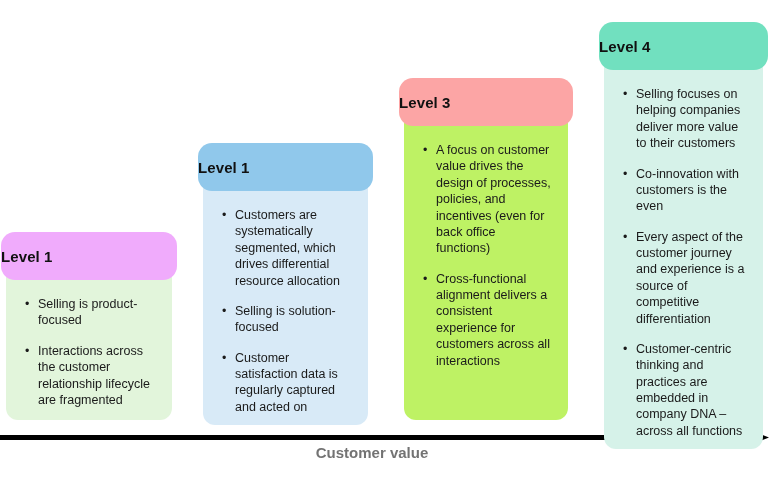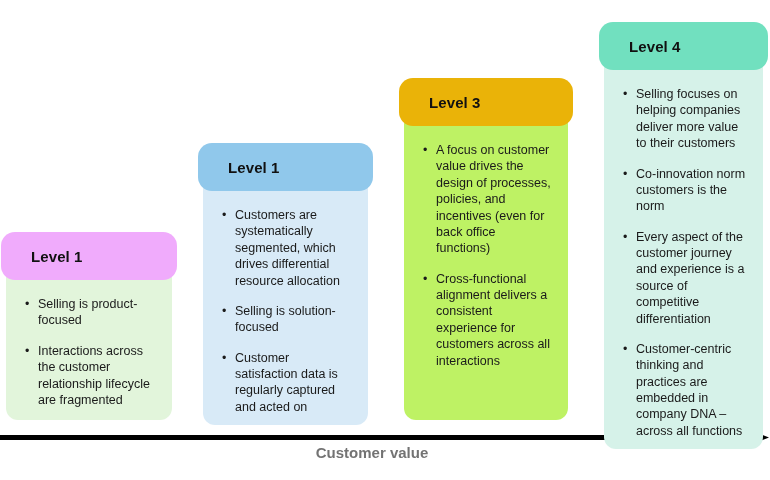--- a/index.html
+++ b/index.html
@@ -23,21 +23,20 @@
   .col-1 { left: 1px;   top: 232px; width: 176px; height: 188px; }
   .col-2 { left: 198px; top: 143px; width: 175px; height: 277px; }
   .col-3 { left: 399px; top: 78px;  width: 174px; height: 342px; }
   .col-4 { left: 599px; top: 22px;  width: 169px; height: 398px; }
   .level-header {
     height: 48px;
     flex: 0 0 48px;
     border-radius: 14px;
     display: flex;
     align-items: center;
-    padding-left: 30px;
     box-sizing: border-box;
     position: relative;
     z-index: 2;
   }
   .level-header .level-title {
     font-size: 15px;
     font-weight: 700;
     color: #111111;
     letter-spacing: 0.1px;
   }
@@ -112,39 +111,39 @@
     <div class="level-body" style="background-color: rgb(216, 234, 247);">
       <ul class="bullet-list">
           <li>Customers are systematically segmented, which drives differential resource allocation</li>
           <li>Selling is solution-focused</li>
           <li>Customer satisfaction data is regularly captured and acted on</li>
         </ul>
     </div>
   </div>
 
   <div class="level-col col-3">
-    <div class="level-header" style="background-color: #eab308; text-align: right;">
+    <div class="level-header" style="background-color: #fca5a5; text-align: right;">
       <span class="level-title">Level 3</span>
     </div>
     <div class="level-body" style="background-color: #bef264;">
       <ul class="bullet-list">
           <li>A focus on customer value drives the design of processes, policies, and incentives (even for back office functions)</li>
           <li>Cross-functional alignment delivers a consistent experience for customers across all interactions</li>
         </ul>
     </div>
   </div>
 
   <div class="level-col col-4">
     <div class="level-header" style="background-color: rgb(113, 224, 191);">
       <span class="level-title">Level 4</span>
     </div>
     <div class="level-body" style="background-color: rgb(214, 242, 233);">
       <ul class="bullet-list">
           <li>Selling focuses on helping companies deliver more value to their customers</li>
-          <li>Co-innovation norm customers is the norm</li>
+          <li>Co-innovation with customers is the even</li>
           <li>Every aspect of the customer journey and experience is a source of competitive differentiation</li>
           <li>Customer-centric thinking and practices are embedded in company DNA – across all functions</li>
         </ul>
     </div>
   </div>
 
   <div class="axis-arrow-wrap">
     <svg width="770" height="20" viewBox="0 0 770 20" xmlns="http://www.w3.org/2000/svg">
       <line x1="0" y1="9.5" x2="750" y2="9.5" stroke="#000000" stroke-width="5"></line>
       <polygon points="746,0.5 769,9.5 746,18.5" fill="#000000"></polygon>

